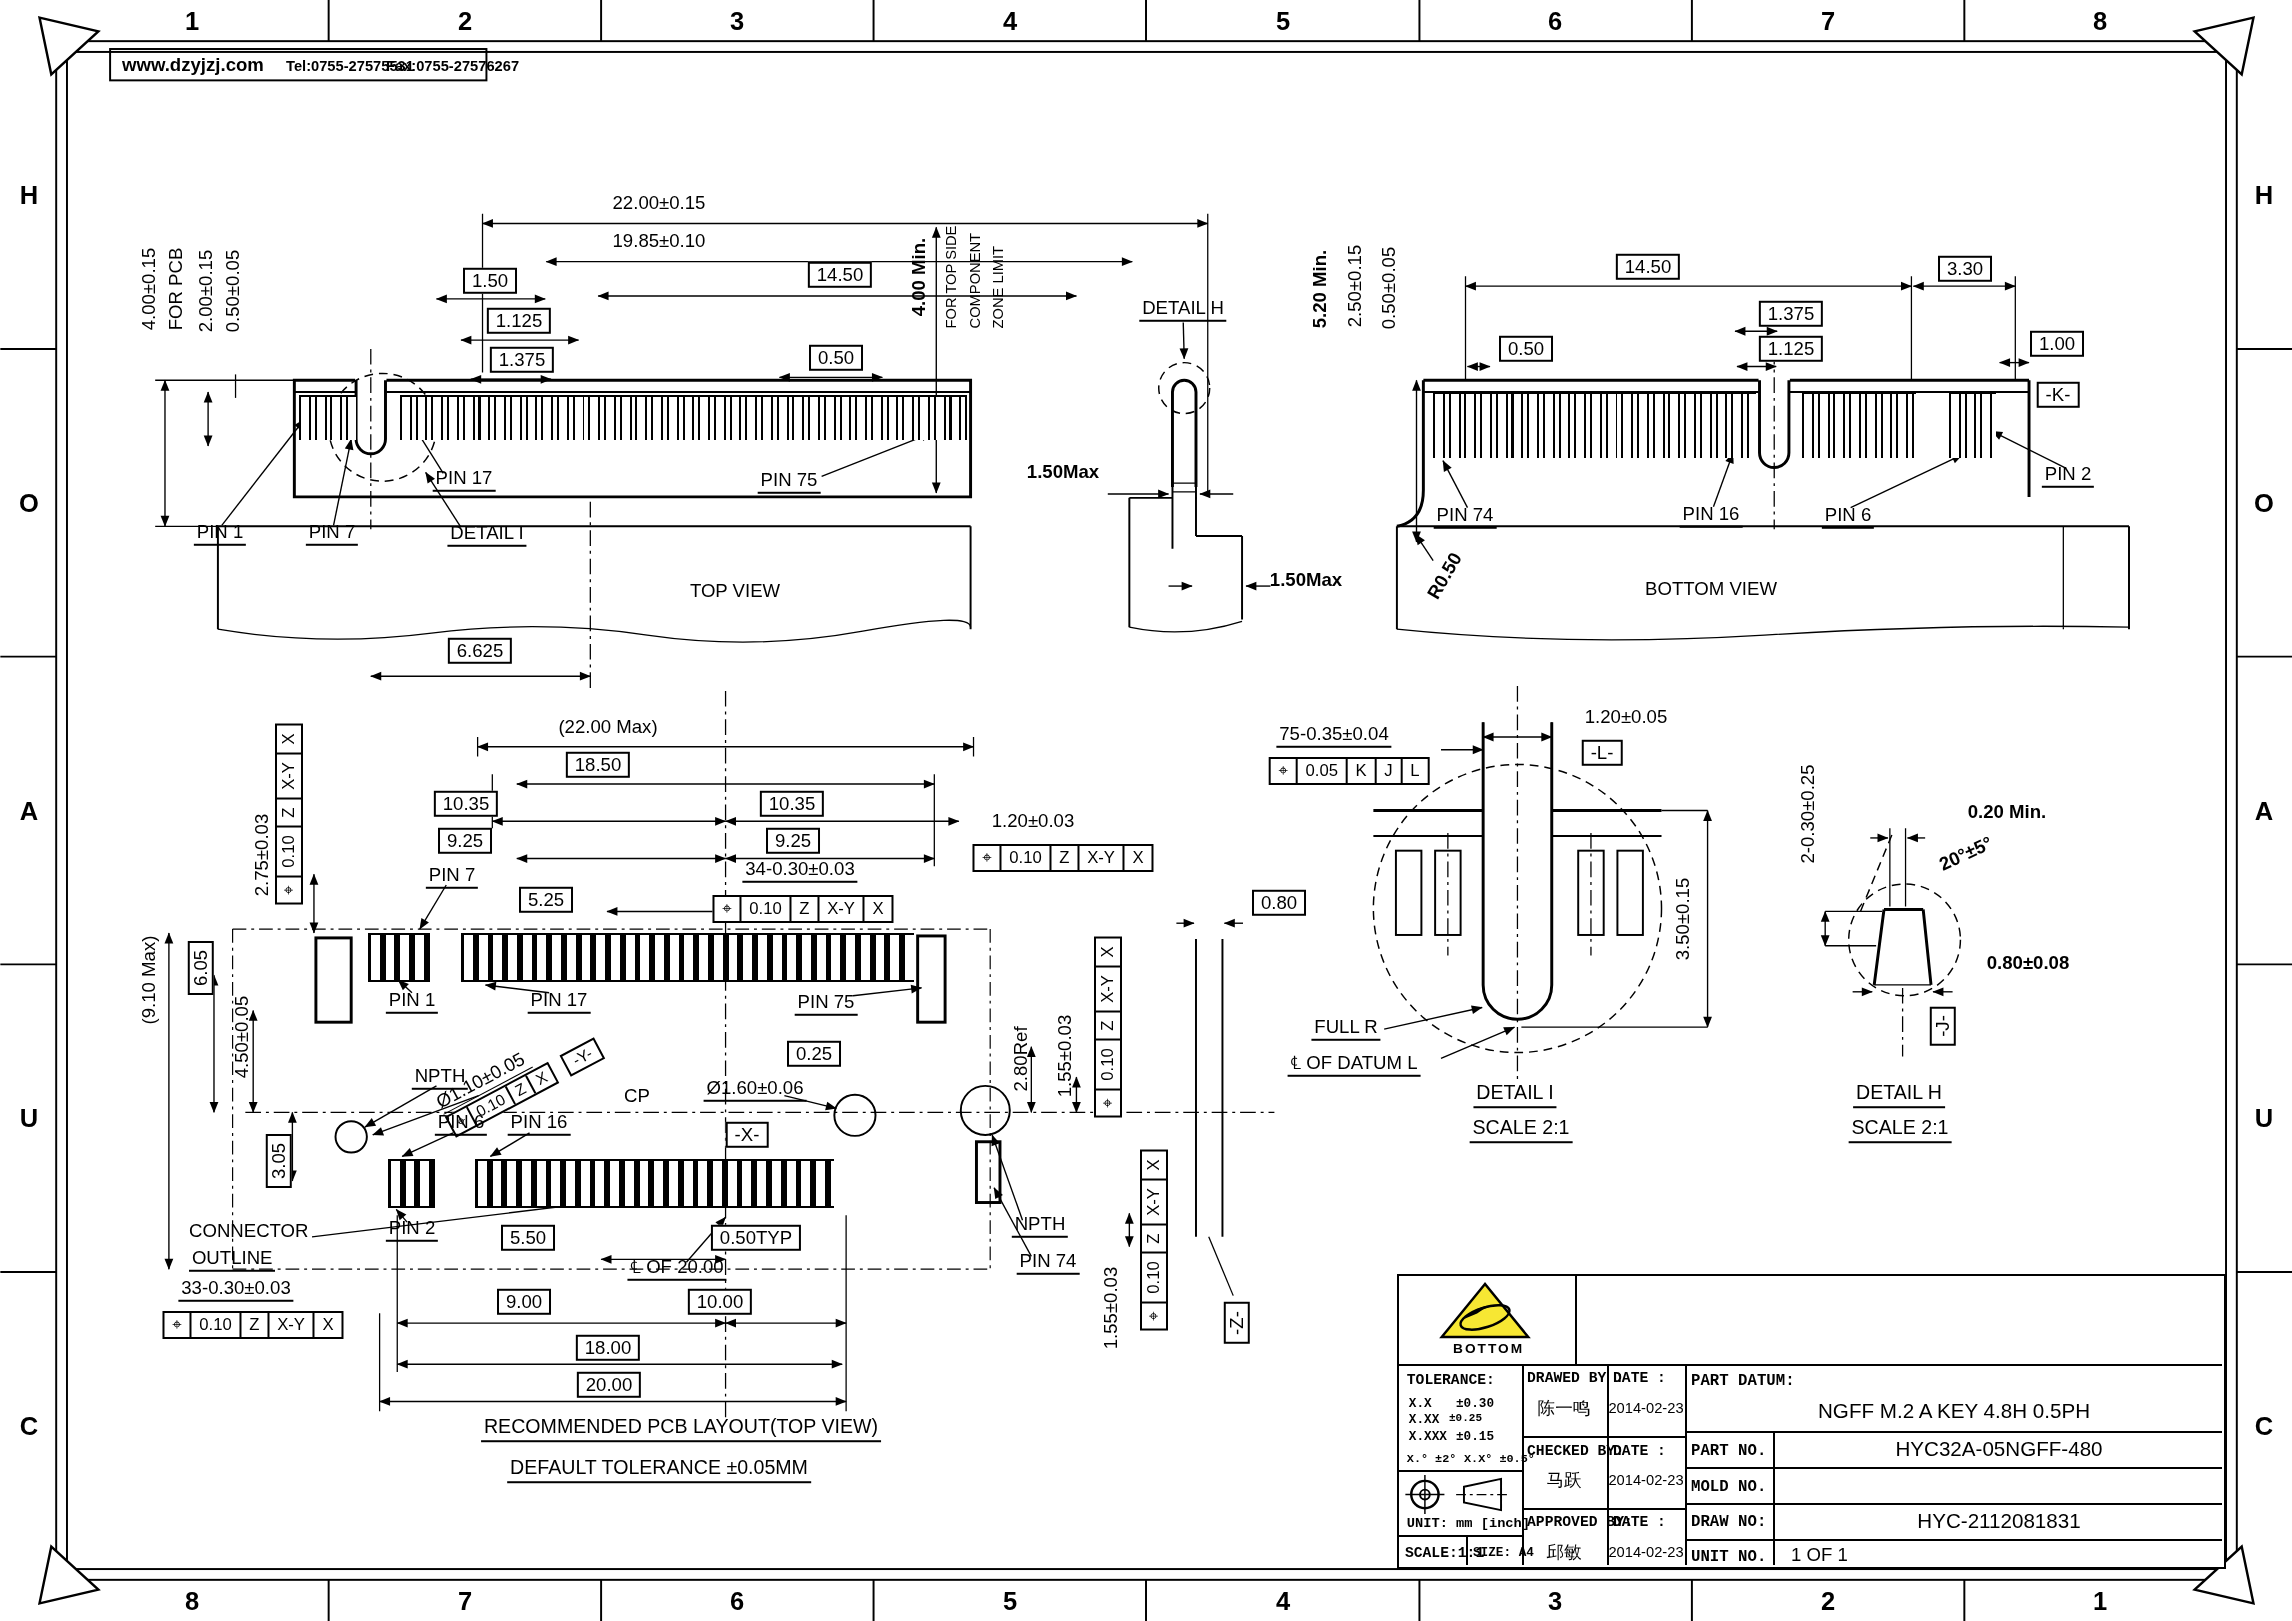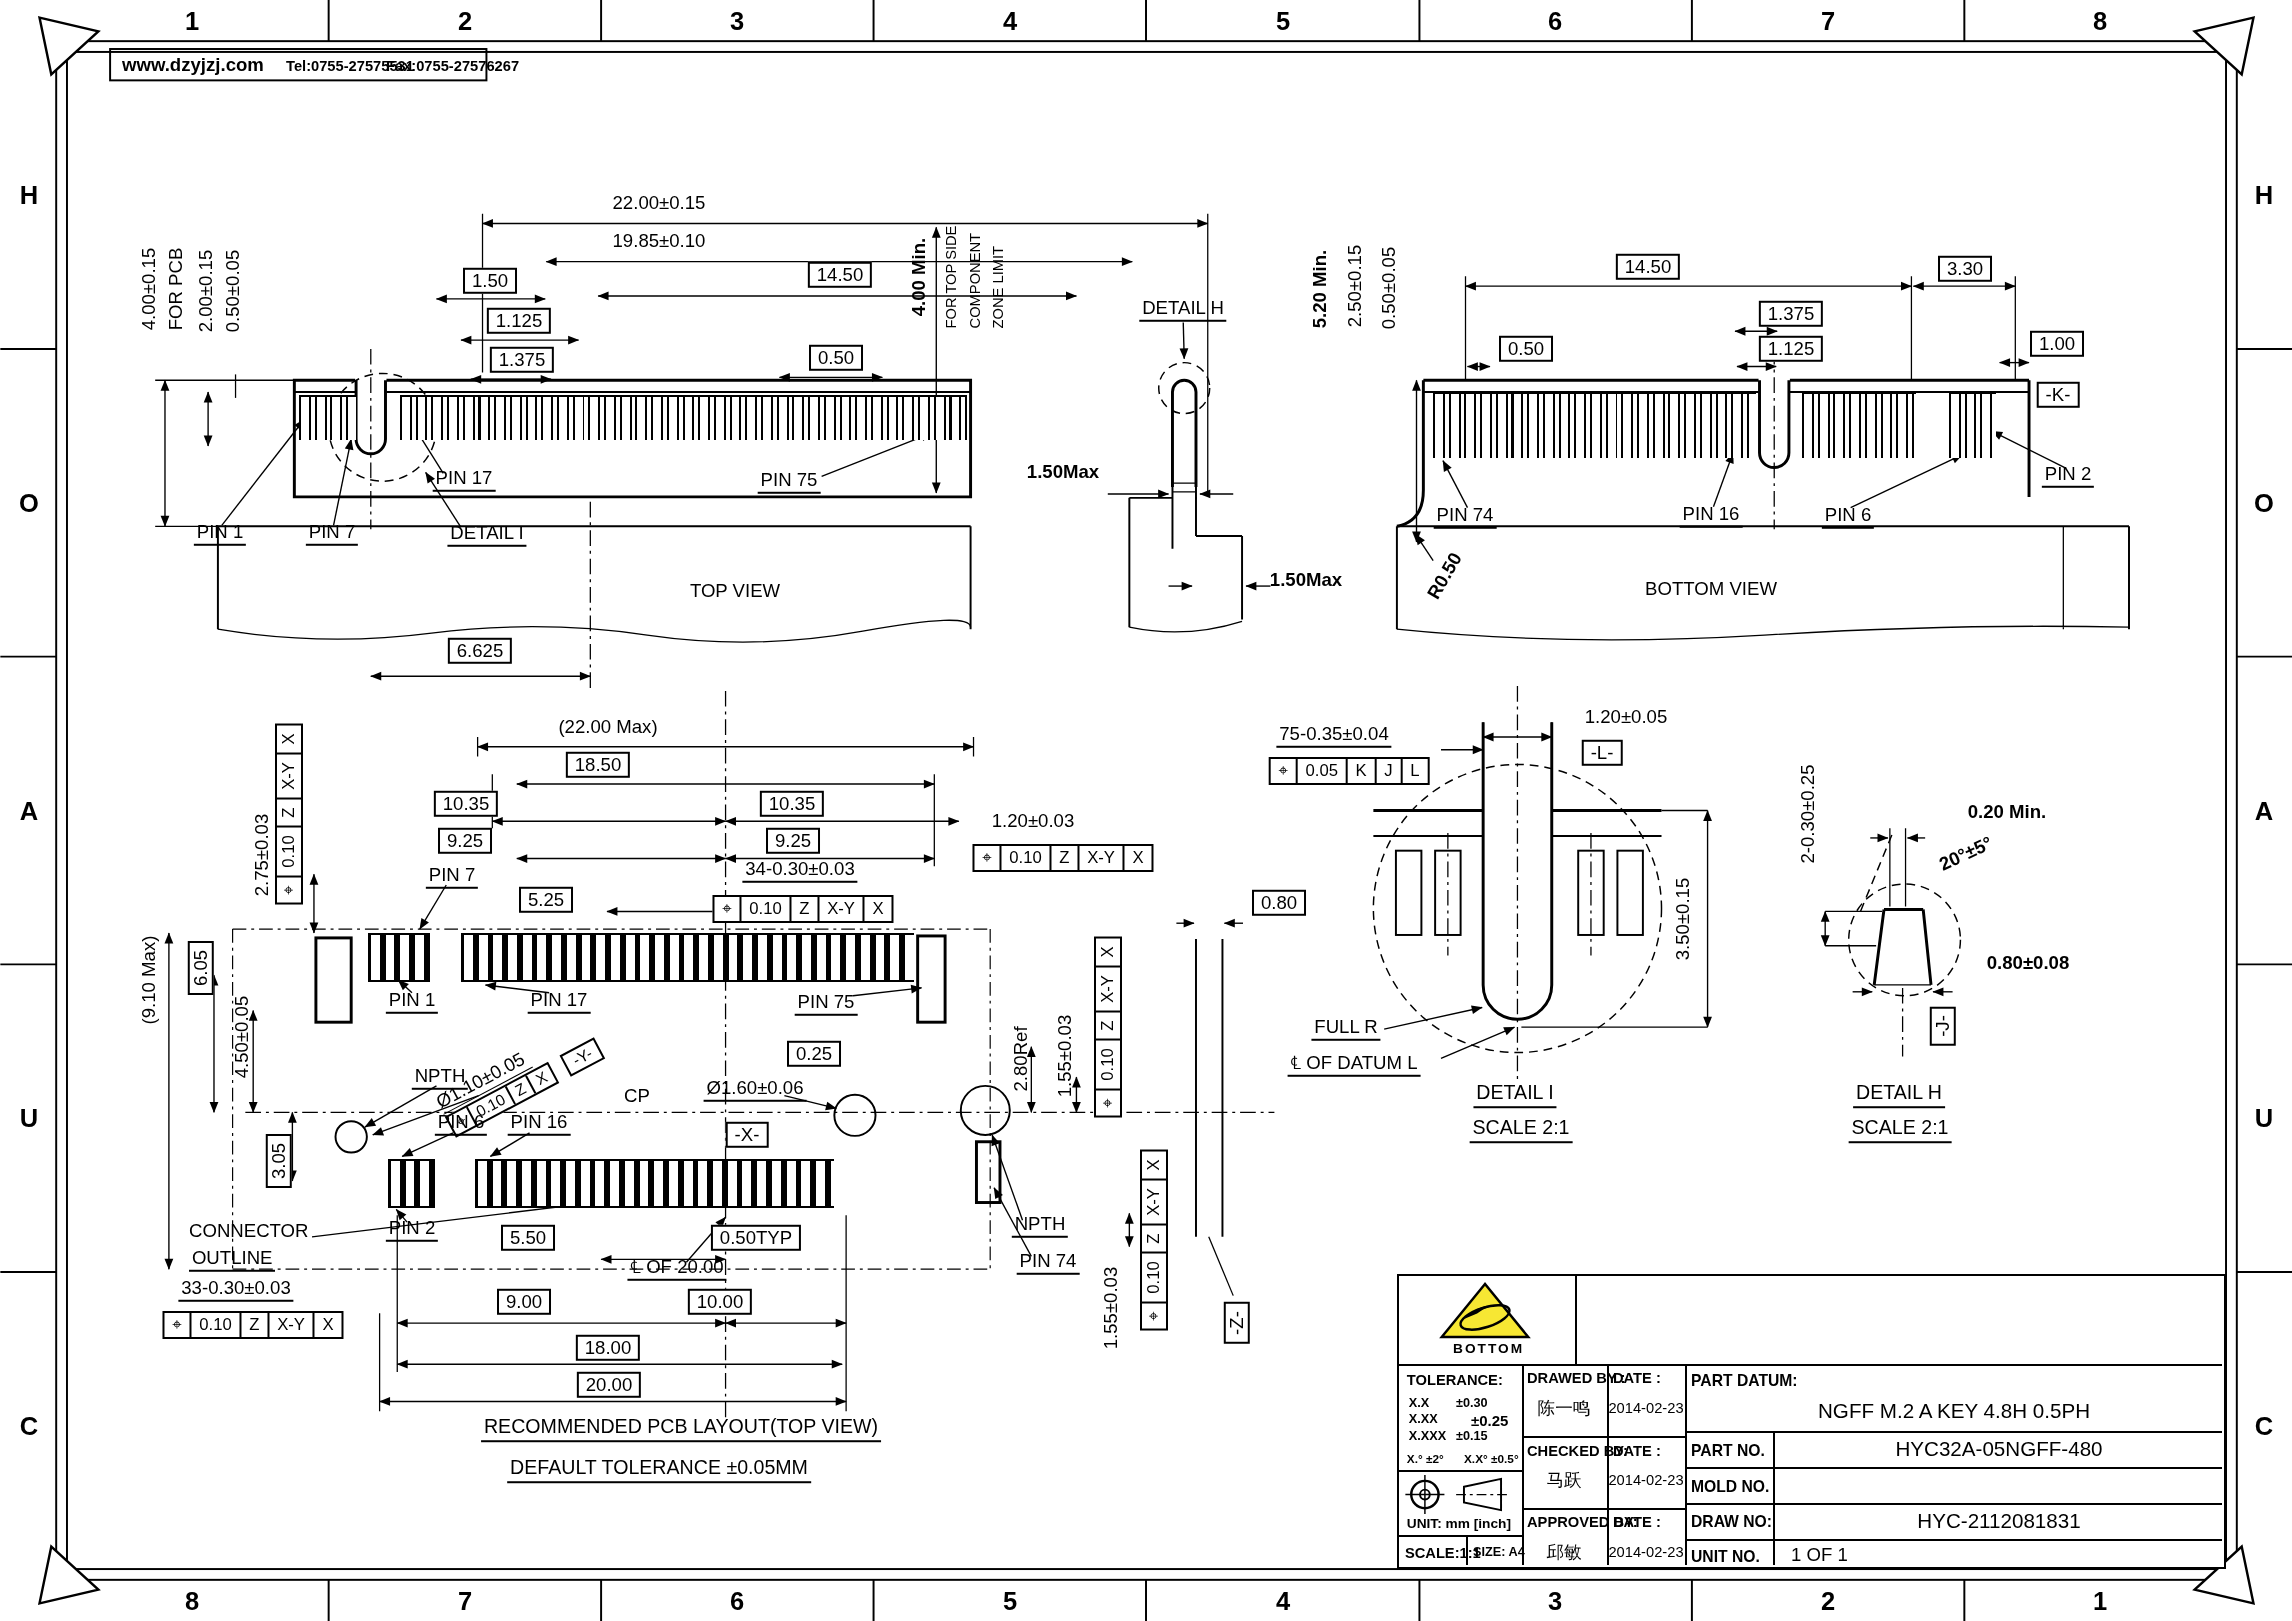--- a/index.html
+++ b/index.html
@@ -37,21 +37,21 @@
   .dg-bot{ display:flex; align-items:center; margin-top:2px; }
   .gdt-inline{ display:inline-flex; border:2px solid #000; background:#fff; font-size:15.7px; }
   .gdt-inline span{ padding:1px 5.9px; border-right:2px solid #000; }
   .gdt-inline span:last-child{ border-right:none; }
   .ybox{ display:inline-block; border:2px solid #000; padding:1px 7.8px; margin-left:13.7px; font-size:15.7px; background:#fff; }
 
   
   #tb{ position:absolute; left:1397px; top:1274px; width:829px; height:295px; border:2.9px solid #000; background:#fff; }
   #tb .cell-line{ position:absolute; background:#000; }
   #tb .txt{ position:absolute; white-space:nowrap; }
-  .tb-label{ font-size:14.7px; font-weight:bold; }
+  .tb-label{ font-size:14.7px; font-weight:bold;font-family:Liberation Mono, monospace; }
   .tb-val{ font-size:17.6px; }
   .company{ font-size:37px; font-weight:bold; letter-spacing:2px; }
 </style>
 </head>
 <body>
 
 <div class="sheet">
 
   <svg width="2293" height="1621" viewBox="0 0 2339 1654" style="position:absolute;left:0;top:0">
     <defs>
@@ -476,21 +476,21 @@
       <polygon points="60,4 16,58 104,58" fill="#f7e733" stroke="#000" stroke-width="2.5"></polygon>
       <path d="M38,40 Q60,18 86,30 Q70,20 52,34 Z" fill="#000"></path>
       <ellipse cx="60" cy="38" rx="26" ry="10" fill="none" stroke="#000" stroke-width="2.5" transform="rotate(-18 60 38)"></ellipse>
     </svg>
     <div class="txt b" style="left:54px;top:65px;font-size:13.7px;letter-spacing:2px">BOTTOM</div>
 
     <div class="txt tb-label" style="left:7.8px;top:96px">TOLERANCE:</div>
     <div class="txt tb-label" style="left:9.8px;top:120px;font-size:12.7px">X.X</div>
     <div class="txt tb-label" style="left:57px;top:120px;font-size:12.7px">±0.30</div>
     <div class="txt tb-label" style="left:9.8px;top:136px;font-size:12.7px">X.XX</div>
-    <div class="txt tb-label" style="left:72px;top:136px;font-size:15px">±0.25</div>
+    <div class="txt tb-label" style="left:50px;top:136px;font-size:11px">±0.25</div>
     <div class="txt tb-label" style="left:9.8px;top:153px;font-size:12.7px">X.XXX</div>
     <div class="txt tb-label" style="left:57px;top:153px;font-size:12.7px">±0.15</div>
     <div class="txt tb-label" style="left:7.8px;top:176px;font-size:11.8px">X.°  ±2°</div>
     <div class="txt tb-label" style="left:65px;top:176px;font-size:11.8px">X.X°  ±0.5°</div>
 
     <svg width="118" height="41" style="position:absolute;left:3.9px;top:199px" viewBox="0 0 120 42">
       <circle cx="22" cy="20" r="14" fill="none" stroke="#000" stroke-width="2.5"></circle>
       <circle cx="22" cy="20" r="5" fill="none" stroke="#000" stroke-width="2"></circle>
       <path d="M2,20 H42 M22,0 V40" stroke="#000" stroke-width="1.5"></path>
       <polygon points="62,12 100,4 100,36 62,28" fill="none" stroke="#000" stroke-width="2"></polygon>

